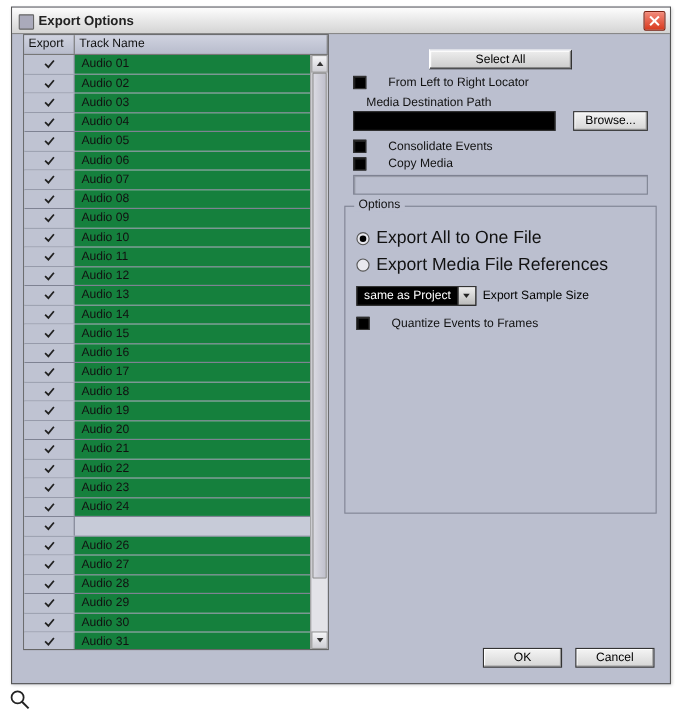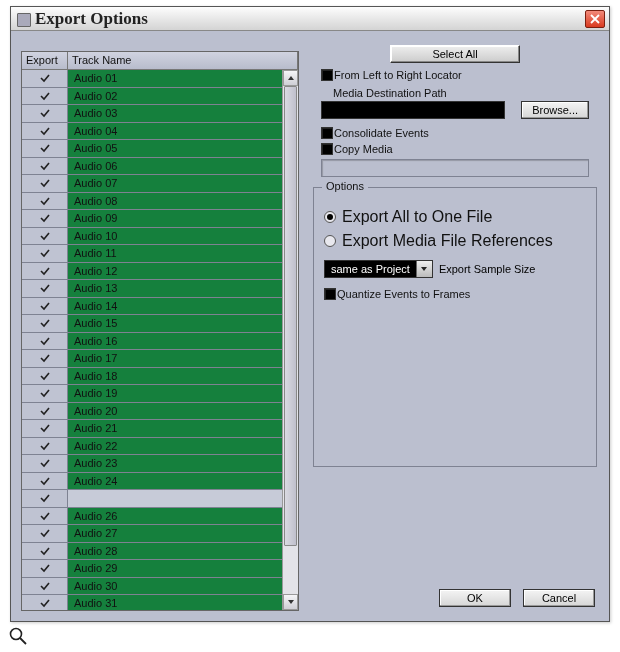--- a/index.html
+++ b/index.html
@@ -41,23 +41,22 @@
     content:"";
     position:absolute;
     left:2px; top:2px;
     width:12px; height:12px;
     border:1px solid #666;
     background:#aab;
     border-radius:1px;
   }
   .titlebar .title {
     font-weight: bold;
-    font-size: 17px;
+    font-size: 12px;
     color: #222;
-    font-family: Liberation Serif, serif;
   }
   .titlebar .close-btn {
     margin-left: auto;
     width: 20px; height: 18px;
     background: linear-gradient(#f28a7a, #d93a1f);
     border: 1px solid #7a1f10;
     border-radius: 2px;
     display:flex;
     align-items:center;
     justify-content:center;
@@ -66,21 +65,21 @@
   .titlebar .close-btn svg { width:10px;height:10px;display:block; }
 
   .client {
     position: absolute;
     top: 24px; bottom: 0; left: 0; right: 0;
     padding: 10px;
   }
 
   .track-panel {
     position: absolute;
-    left: 10px; top: 20px;
+    left: 10px; top: 0;
     width: 278px;
     height: 560px;
     background: #acb0c2;
     border: 1px solid #666;
     display: flex;
     flex-direction: column;
   }
   .th-row {
     display:flex;
     height: 18px;
@@ -173,21 +172,21 @@
     font-size:11px;
     cursor:pointer;
     border-top-color:#fff;
     border-left-color:#fff;
     box-shadow: inset -1px -1px 0 #888, inset 1px 1px 0 #fff;
   }
 
   .chk-row {
     display:flex;
     align-items:center;
-    gap:1px;
+    gap:20px;
     margin: 4px 0 4px 10px;
     font-size:11px;
     color:#111;
   }
   .chk {
     width:12px;height:12px;
     background:#000;
     border:1px solid #333;
     box-shadow: inset 1px 1px 0 #222;
     cursor:pointer;

